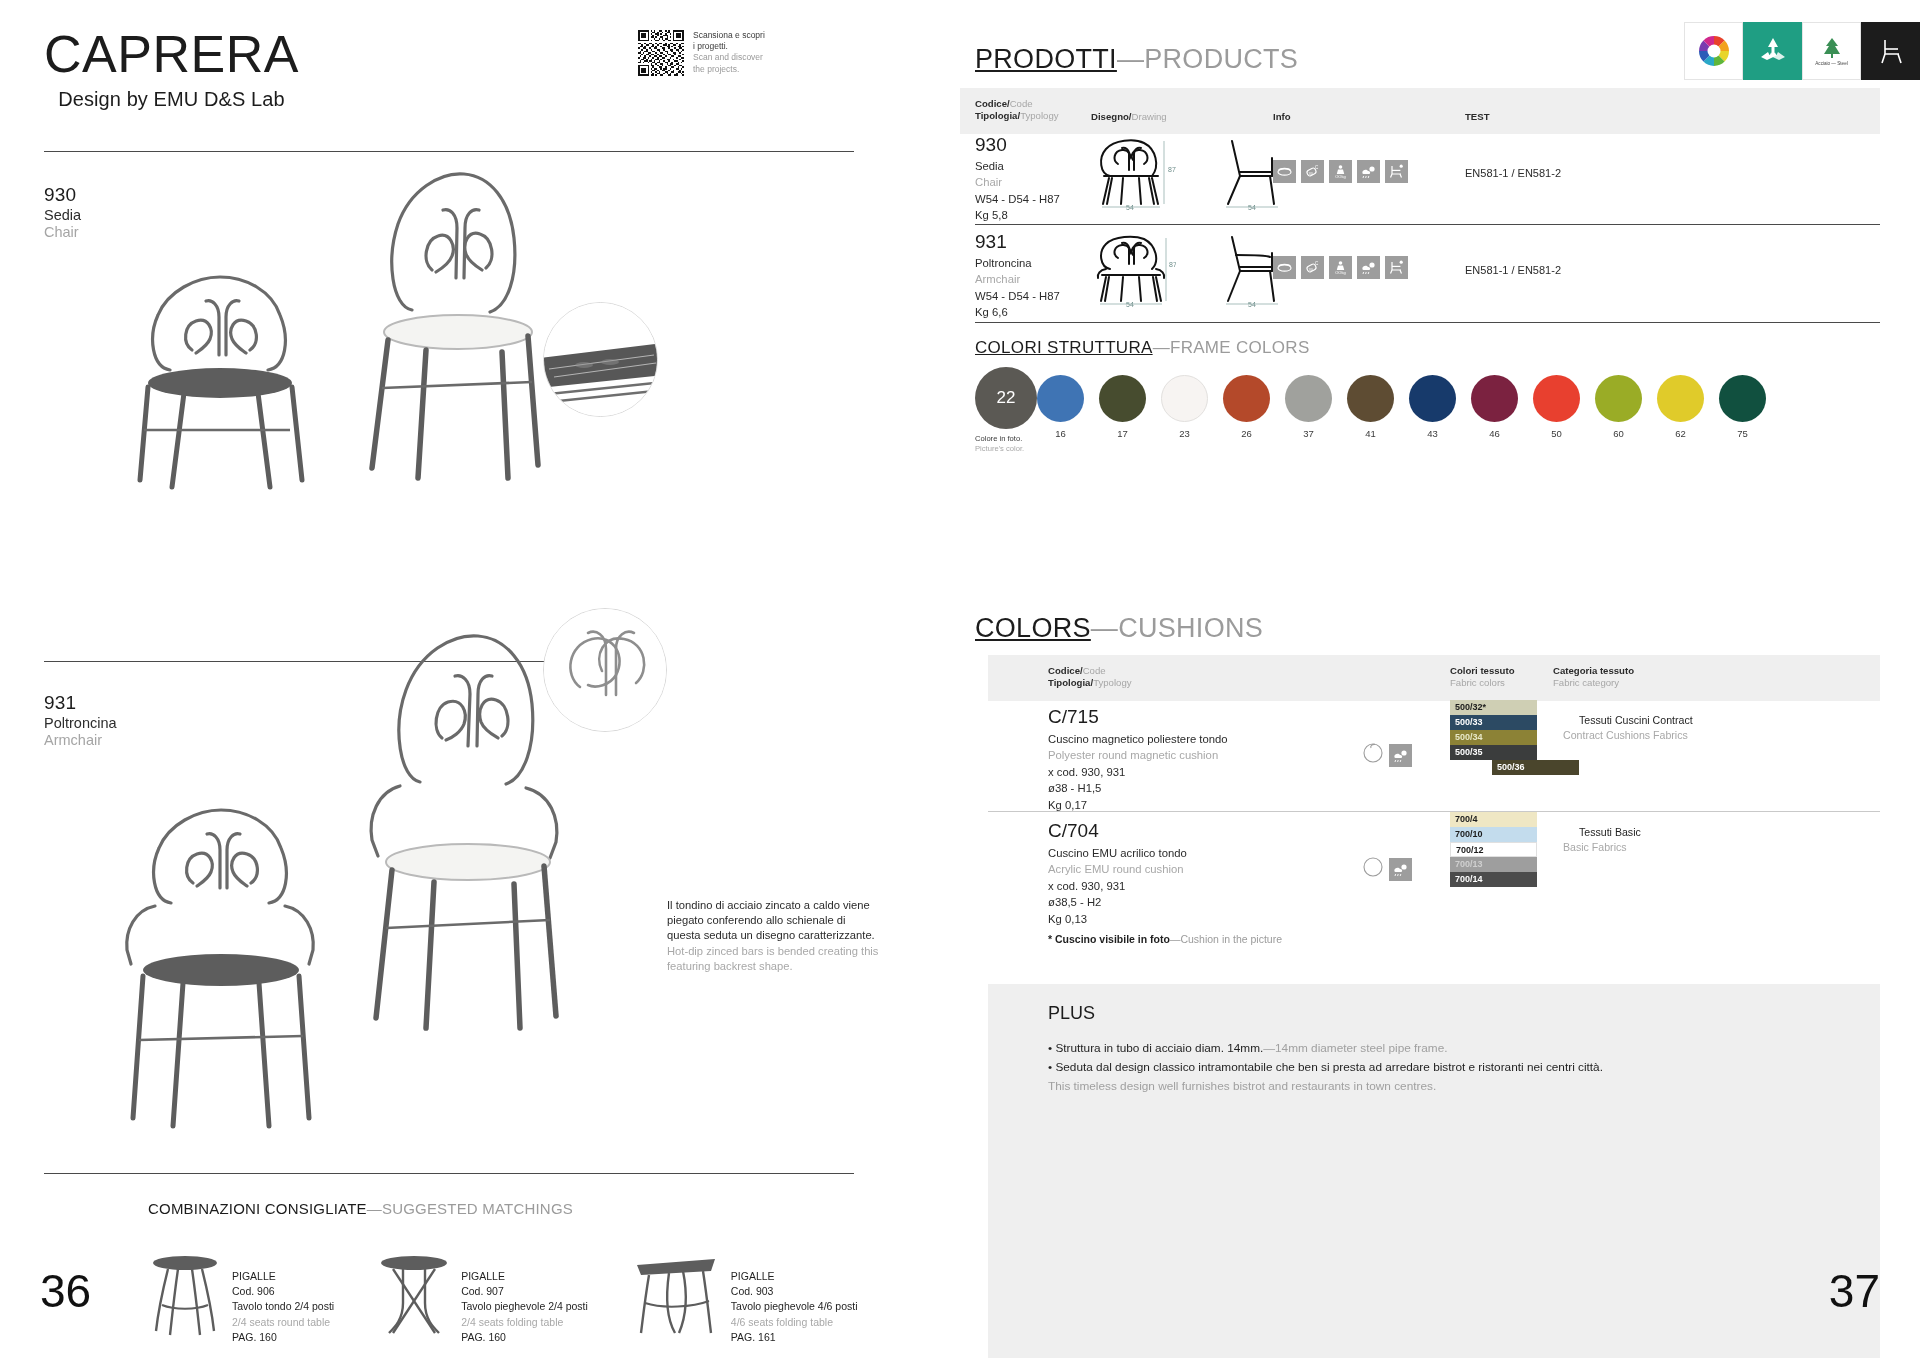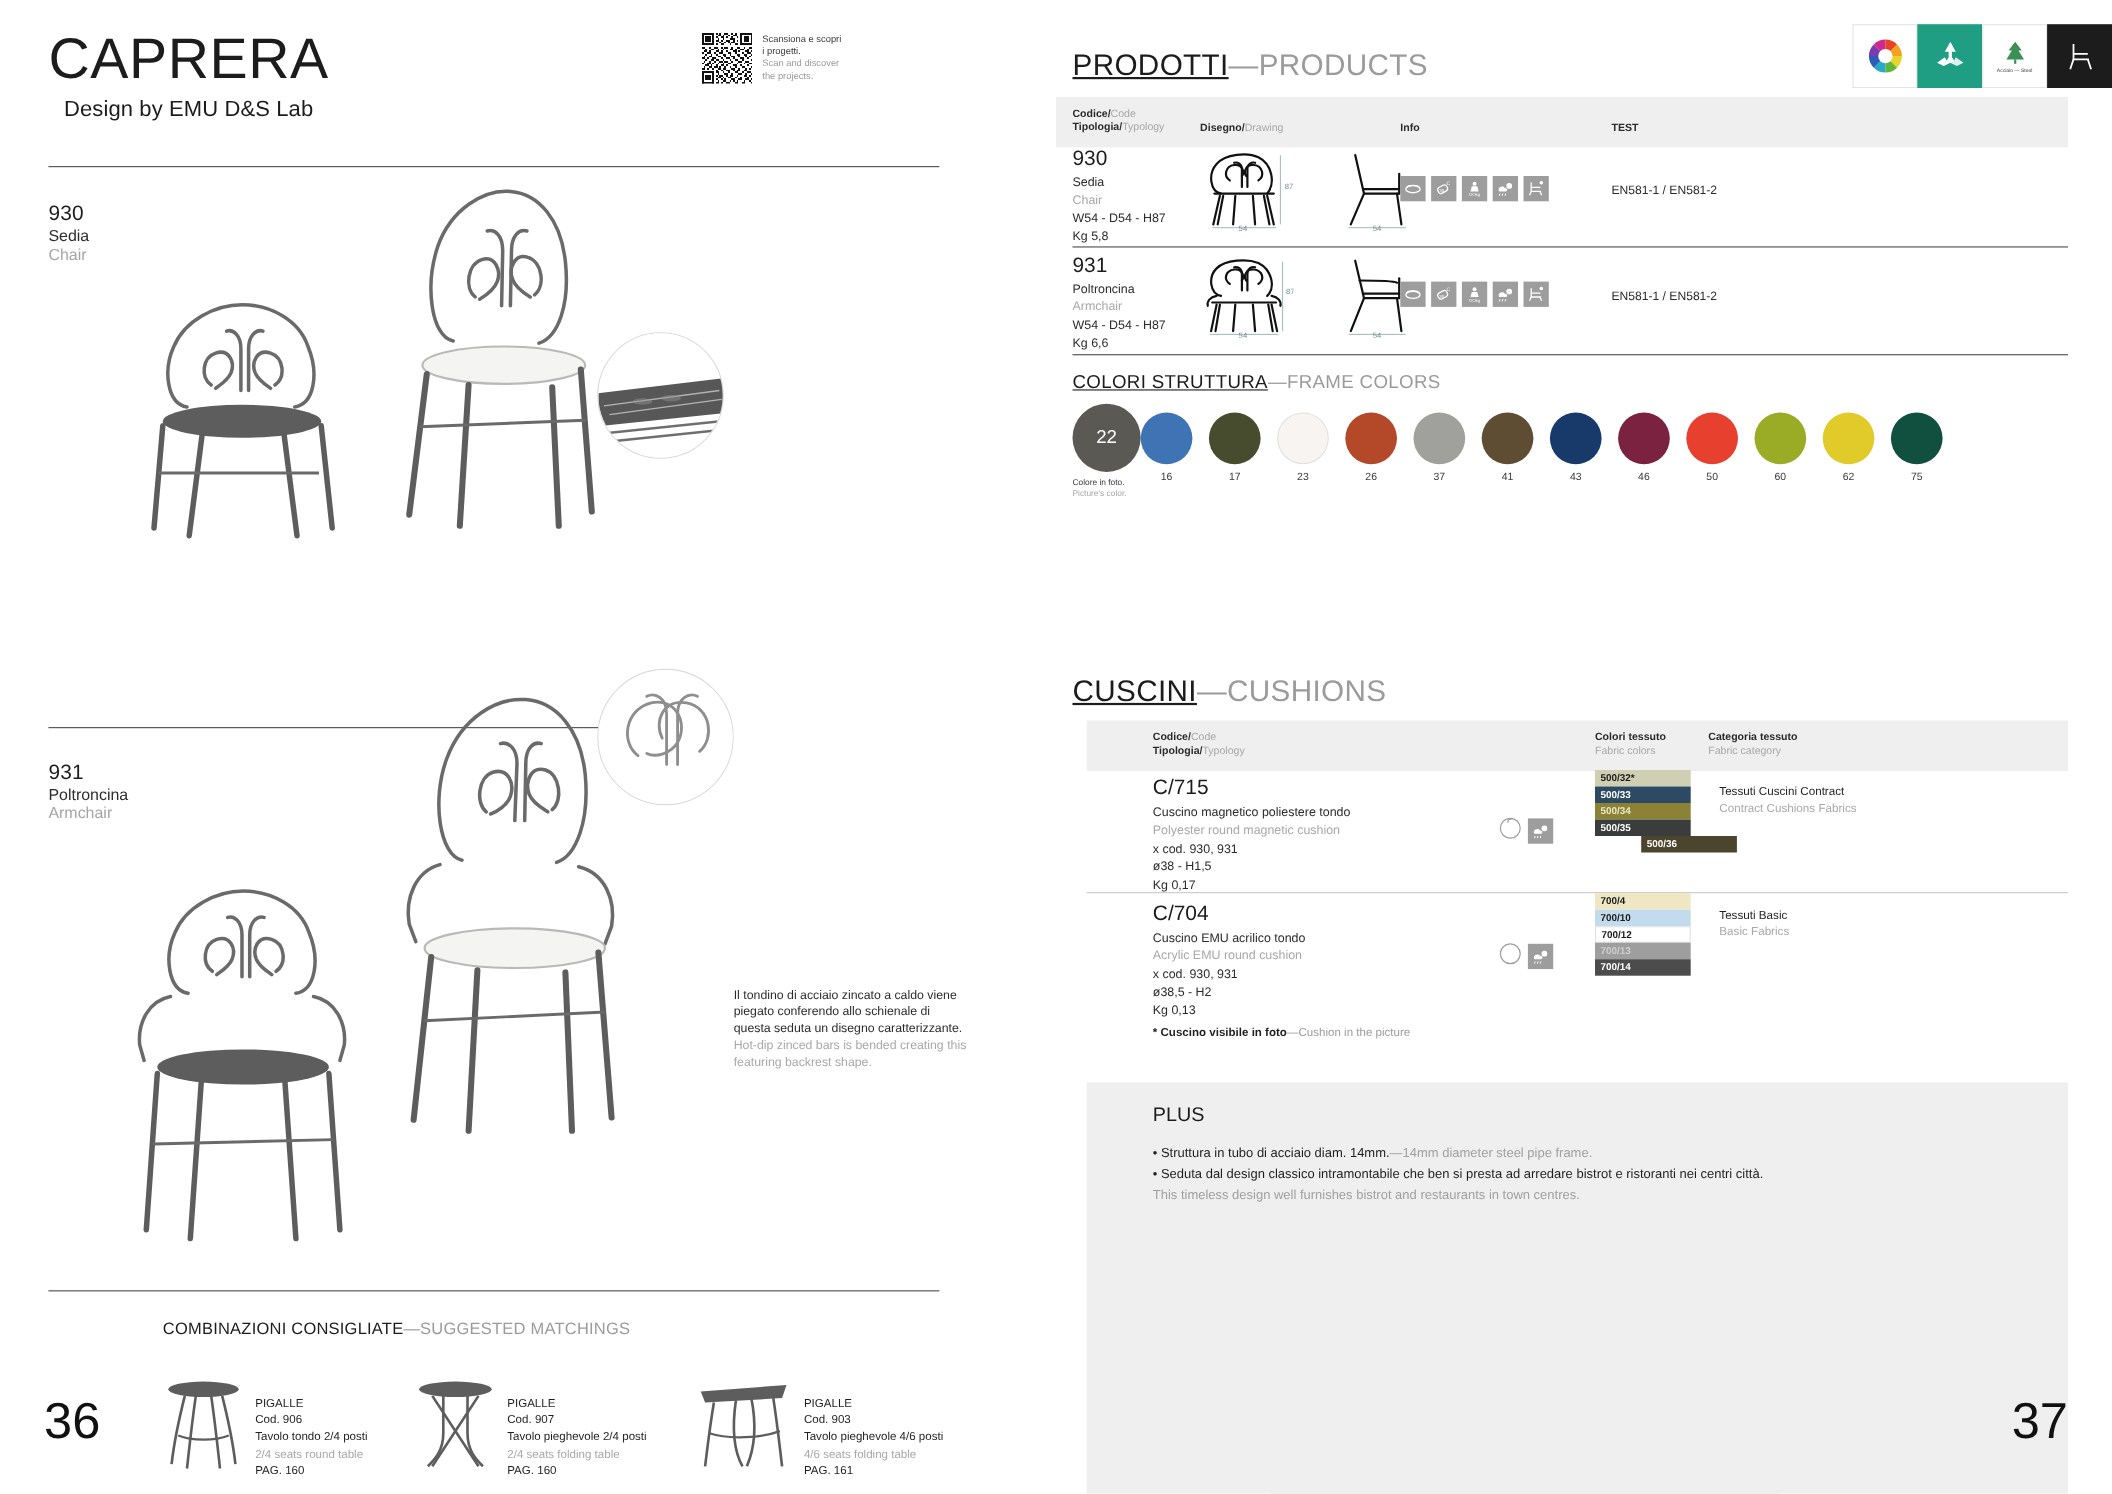--- a/index.html
+++ b/index.html
@@ -95,21 +95,21 @@
   .swatch.big .dot { width: 62px; height: 62px; display:flex; align-items:center; justify-content:center;
     color:#fff; font-size:17px; }
   .swatch-note { position: absolute; font-size: 7.6px; line-height: 1.3; }
   .swatch-note .it { color: #3a3a3a; }
   .swatch-note .en { color: #a8a8a8; }
 
   
   .chip-stack { position: absolute; display: flex; flex-direction: column; }
   .chip { width: 87px; height: 15px; font-size: 9px; line-height: 15px; padding-left: 5px; font-weight: bold; }
   .fab-cat { position: absolute; font-size: 10.6px; line-height: 1.4; }
-  .fab-cat .it { color: #1f1f1f; }
+  .fab-cat .it { color: #1f1f1f; margin-left: 16px; }
   .fab-cat .en { color: #a8a8a8; }
 
   .footnote { position: absolute; font-size: 10.5px; }
   .footnote .it { color: #1f1f1f; font-weight: bold; }
   .footnote .en { color: #9b9b9b; }
 
   .plus-box { position: absolute; background: #efefef; }
   .plus-title { position: absolute; font-size: 18px; color: #1c1c1c; }
   .plus-lines { position: absolute; font-size: 11.8px; line-height: 1.62; }
   .plus-lines .it { color: #1f1f1f; }
@@ -846,21 +846,21 @@
         <div class="lbl">75</div>
       </div>
     </div>
 
     <div class="swatch-note" style="left:15px; top:434px;">
       <div class="it">Colore in foto.</div>
       <div class="en">Picture's color.</div>
     </div>
 
     <div class="sec-head" style="left:15px; top:613px;">
-      <span class="it">CUSCINI</span><span class="en">—</span><span class="en">CUSHIONS</span>
+      <span class="it">COLORS</span><span class="en">—</span><span class="en">CUSHIONS</span>
     </div>
 
     <div class="tbl-head" style="left:28px; top:655px; width:892px;">
       <div class="th" style="left:60px;">
         <div><span class="it">Codice/</span><span class="en">Code</span></div>
         <div><span class="it">Tipologia/</span><span class="en">Typology</span></div>
       </div>
       <div class="th" style="left:462px;">
         <div class="it">Colori tessuto</div>
         <div class="en">Fabric colors</div>

